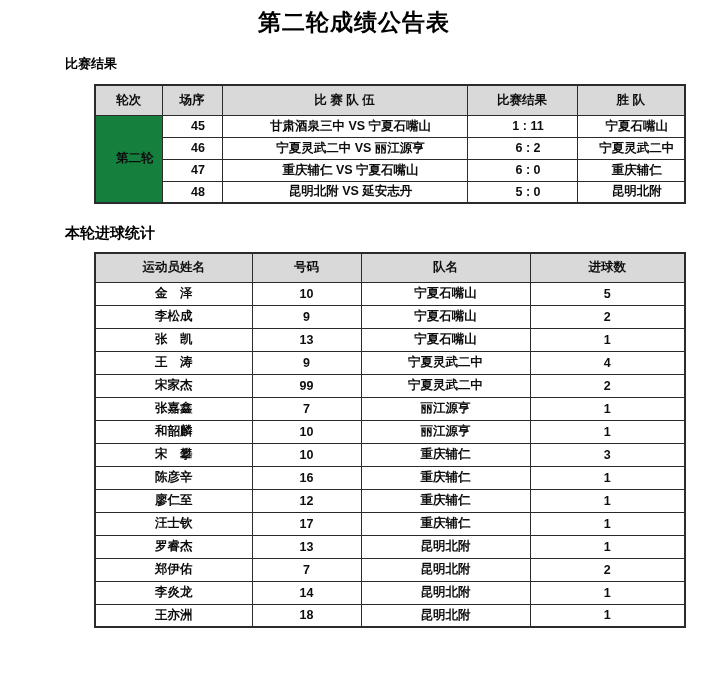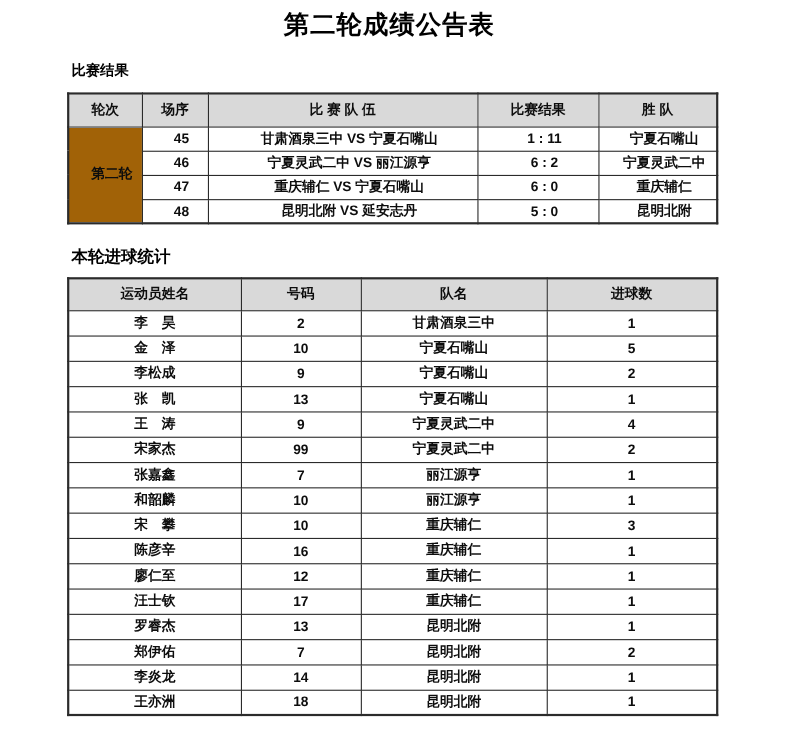--- a/index.html
+++ b/index.html
@@ -32,21 +32,21 @@
   .section-heading.first {
     font-size: 13px;
     margin-top: 17px;
   }
   .section-heading.second {
     font-size: 15px;
     margin-top: 20px;
   }
   table {
     border-collapse: collapse;
-    margin-left: 61px;
+    margin-left: 94px;
     width: 590px;
     table-layout: fixed;
   }
   table.results { margin-top: 11px; }
   table.goals { margin-top: 9px; }
   th, td {
     border: 1px solid #2b2b2b;
     text-align: center;
     vertical-align: middle;
     font-weight: bold;
@@ -57,21 +57,21 @@
   table { border: 2px solid #2b2b2b; }
   th {
     background: #d9d9d9;
     font-size: 12.5px;
     height: 30px;
   }
   td { font-size: 12.5px; }
   .results td { height: 22px; padding-left: 12px; }
   .goals th { height: 29px; }
   .goals td { height: 23px; }
-  .round-cell { background: #a16207; }
+  .round-cell { background: #15803d; }
 </style>
 </head>
 <body>
 
 <div class="page">
 
   <h1 class="doc-title">第二轮成绩公告表</h1>
 
   <div class="section-heading first">比赛结果</div>
 
@@ -133,26 +133,20 @@
     <thead>
       <tr>
         <th>运动员姓名</th>
         <th>号码</th>
         <th>队名</th>
         <th>进球数</th>
       </tr>
     </thead>
     <tbody>
         <tr>
-          <td>李　昊</td>
-          <td>2</td>
-          <td>甘肃酒泉三中</td>
-          <td>1</td>
-        </tr>
-        <tr>
           <td>金　泽</td>
           <td>10</td>
           <td>宁夏石嘴山</td>
           <td>5</td>
         </tr>
         <tr>
           <td>李松成</td>
           <td>9</td>
           <td>宁夏石嘴山</td>
           <td>2</td>

